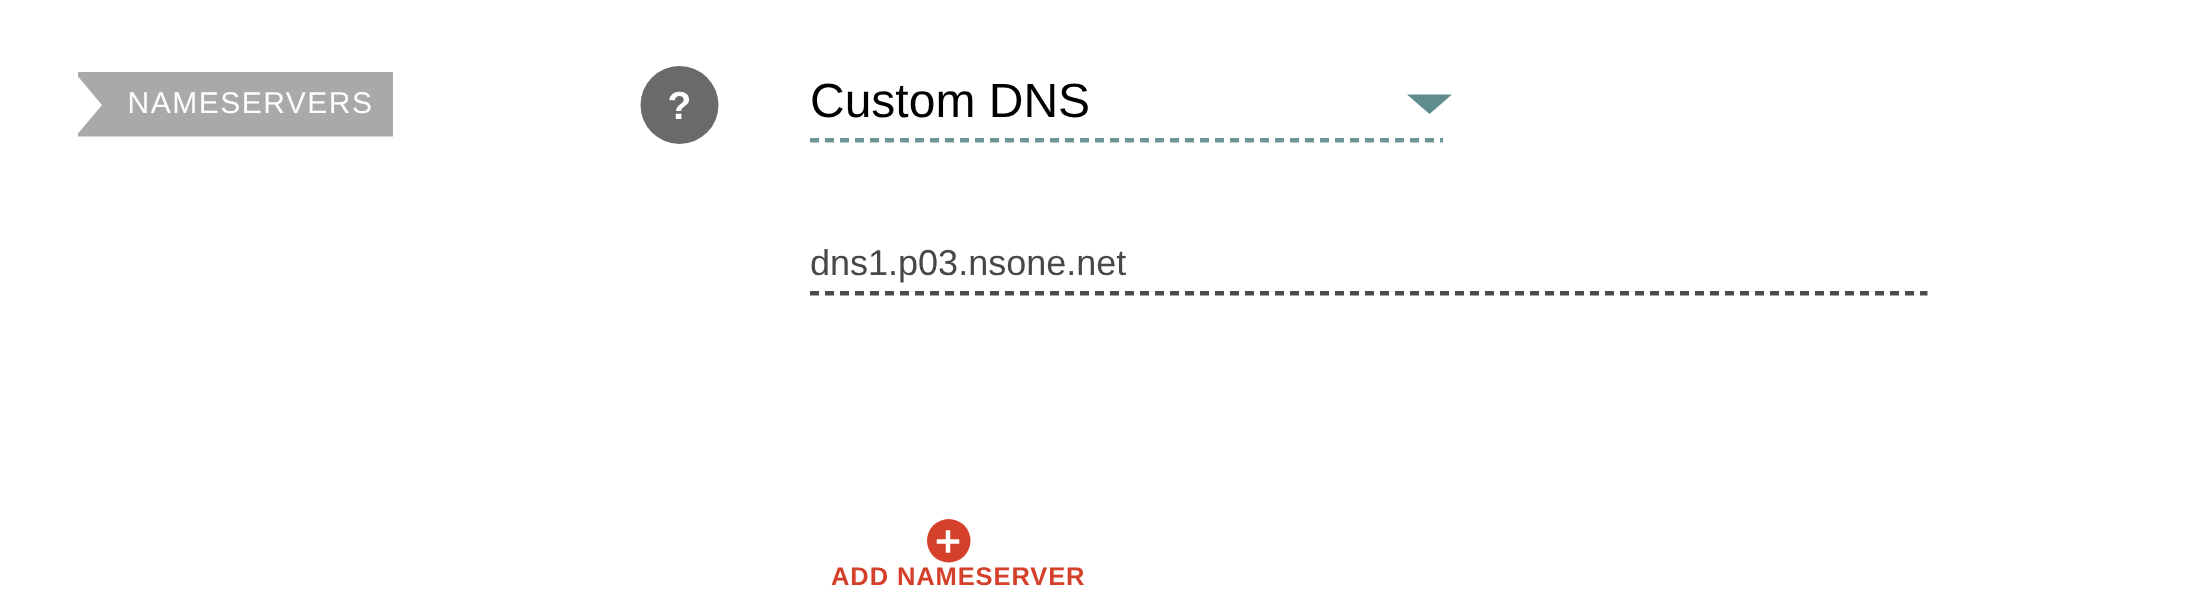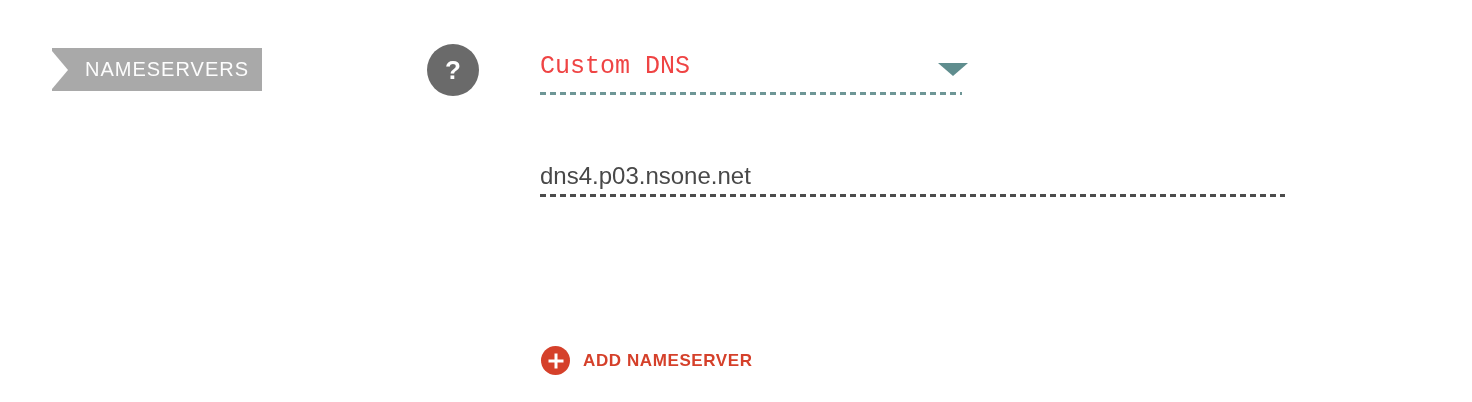--- a/index.html
+++ b/index.html
@@ -54,25 +54,24 @@
   }
 
   
   .dns-select {
     position: absolute;
     left: 540px; top: 50px;
     width: 422px;
     cursor: pointer;
   }
   .dns-select-value {
-    font-size: 25px;
-    color: #ef4444;
+    font-size: 32px;
+    color: #000000;
     line-height: 34px;
     display: block;
-    font-family: Liberation Mono, monospace;
   }
   .dns-select-underline {
     position: absolute;
     left: 0; top: 42px;
     width: 422px; height: 3px;
     background: repeating-linear-gradient(to right, #6e9696 0 6px, transparent 6px 10px);
   }
   .dns-select-arrow {
     position: absolute;
     left: 398px; top: 13px;
@@ -99,20 +98,21 @@
     cursor: text;
   }
 
   
   .add-btn {
     position: absolute;
     left: 541px; top: 346px;
     display: flex;
     align-items: center;
     cursor: pointer;
+    flex-direction: column;
   }
   .plus-circle {
     position: relative;
     width: 29px; height: 29px;
     border-radius: 50%;
     background: #d5402a;
     flex: 0 0 29px;
   }
   .plus-circle::before, .plus-circle::after {
     content: "";
@@ -144,21 +144,21 @@
     <span>?</span>
   </div>
 
   <div class="dns-select">
     <span class="dns-select-value">Custom DNS</span>
     <span class="dns-select-arrow"></span>
     <span class="dns-select-underline"></span>
   </div>
 
   <div class="ns-list">
-    <div class="ns-row">dns4.p03.nsone.net</div>
+    <div class="ns-row">dns1.p03.nsone.net</div>
   </div>
 
   <div class="add-btn">
     <span class="plus-circle"></span>
     <span class="add-label">ADD NAMESERVER</span>
   </div>
 
 </div>
 
 </body></html>

